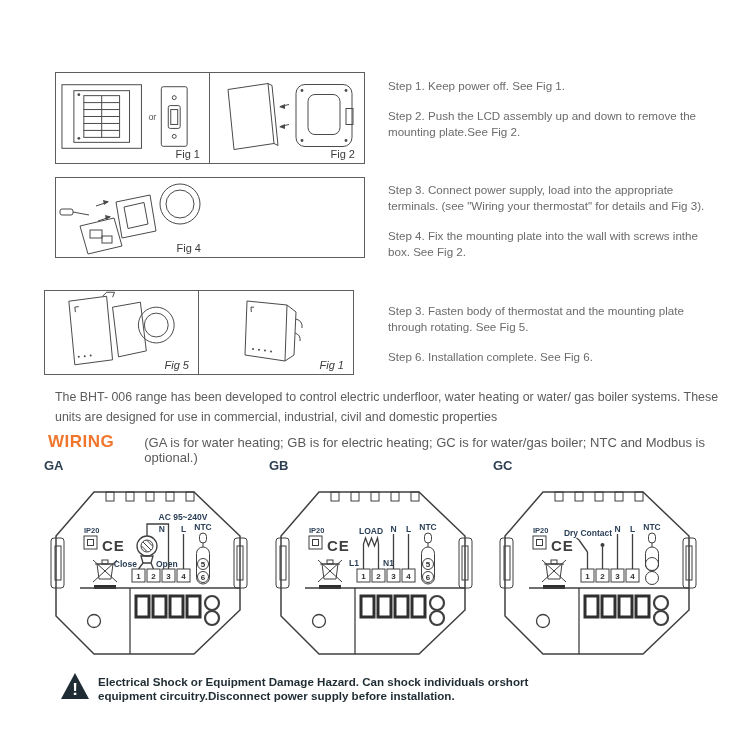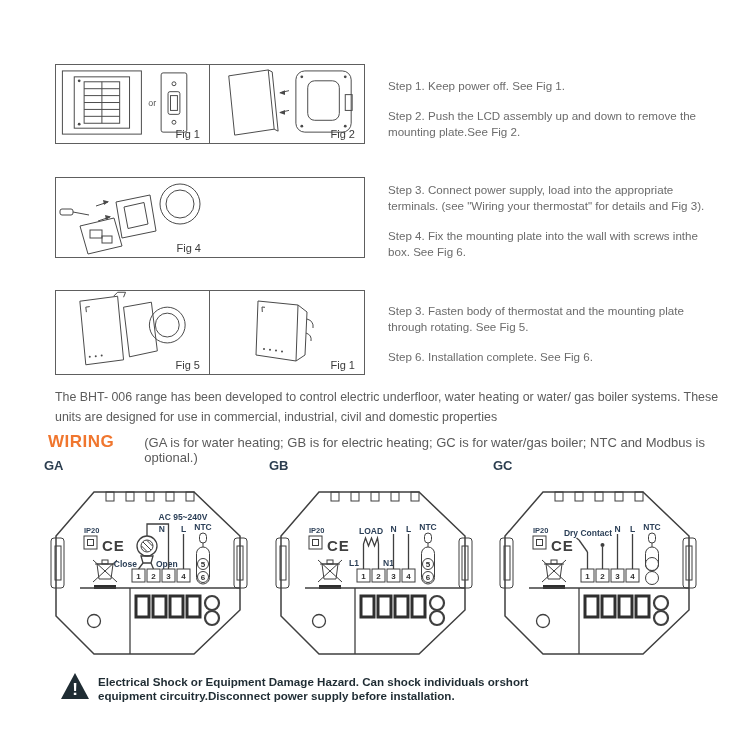--- a/index.html
+++ b/index.html
@@ -36,21 +36,21 @@
   .caution-title{font-size:29px;font-weight:bold;color:#26333a;letter-spacing:-1px;line-height:1;}
   .caution-text{font-size:11.6px;font-weight:bold;color:#1f2c33;width:472px;line-height:1.25;margin-top:3px;}
   .figart{stroke:#4a4a4a;stroke-width:1;fill:none;}
   .figdot{fill:#4a4a4a;stroke:none;}
 </style>
 </head>
 <body>
 
 <div class="page">
 
-  <div class="panel" style="left:55px;top:64px;width:310px;height:80px;">
+  <div class="panel" style="left:55px;top:72px;width:310px;height:92px;">
     <div class="panel-cell first">
       <svg viewBox="0 0 154 79">
         <rect class="figart" x="6" y="6" width="80" height="64"></rect>
         <rect class="figart" x="18" y="12" width="56" height="52"></rect>
         <rect class="figart" x="28" y="17" width="36" height="42"></rect>
         <line class="figart" x1="46" y1="17" x2="46" y2="59"></line>
         <line class="figart" x1="28" y1="24" x2="64" y2="24"></line>
         <line class="figart" x1="28" y1="31" x2="64" y2="31"></line>
         <line class="figart" x1="28" y1="38" x2="64" y2="38"></line>
         <line class="figart" x1="28" y1="45" x2="64" y2="45"></line>
@@ -100,21 +100,21 @@
         <circle class="figart" cx="124" cy="26" r="20"></circle>
         <circle class="figart" cx="124" cy="26" r="14"></circle>
         <path class="figart" d="M 24,48 L 58,40 L 66,68 L 32,76 Z"></path>
         <rect class="figart" x="34" y="52" width="12" height="8"></rect>
         <rect class="figart" x="46" y="58" width="10" height="7"></rect>
       </svg>
       <div class="fig-label">Fig 4</div>
     </div>
   </div>
 
-  <div class="panel" style="left:55px;top:290px;width:310px;height:85px;">
+  <div class="panel" style="left:44px;top:290px;width:310px;height:85px;font-style:italic;">
     <div class="panel-cell first">
       <svg viewBox="0 0 154 83">
         <path class="figart" d="M 24,10 L 62,5 L 68,69 L 30,74 Z"></path>
         <path class="figart" d="M 30,16 l 4,-0.6 M 30,16 l 0.6,5"></path>
         <circle class="figdot" cx="34" cy="66" r="1"></circle>
         <circle class="figdot" cx="40" cy="65.3" r="1"></circle>
         <circle class="figdot" cx="46" cy="64.6" r="1"></circle>
         <path class="figart" d="M 68,16 L 96,11 L 102,60 L 74,66 Z"></path>
         <circle class="figart" cx="112" cy="34" r="18"></circle>
         <circle class="figart" cx="112" cy="34" r="12"></circle>
@@ -136,21 +136,21 @@
       <div class="fig-label">Fig 1</div>
     </div>
   </div>
 
   <div class="steps" style="top:78px;">
     <p class="step-para">Step 1. Keep power off. See Fig 1.</p>
     <p class="step-para">Step 2. Push the LCD assembly up and down to remove the mounting plate.See Fig 2.</p>
   </div>
   <div class="steps" style="top:182px;">
     <p class="step-para">Step 3. Connect power supply, load into the appropriate terminals. (see "Wiring your thermostat" for details and Fig 3).</p>
-    <p class="step-para">Step 4. Fix the mounting plate into the wall with screws inthe box. See Fig 6.</p>
+    <p class="step-para">Step 4. Fix the mounting plate into the wall with screws inthe box. See Fig 2.</p>
   </div>
   <div class="steps" style="top:303px;">
     <p class="step-para">Step 3. Fasten body of thermostat and the mounting plate through rotating. See Fig 5.</p>
     <p class="step-para">Step 6. Installation complete. See Fig 6.</p>
   </div>
 
   <div class="desc">The BHT- 006 range has been developed to control electric underfloor, water heating or water/ gas boiler systems. These units are designed for use in commercial, industrial, civil and domestic properties</div>
 
   <div class="wiring-row">
     <span class="wiring-head" style="color:#f0762e;">WIRING</span>

